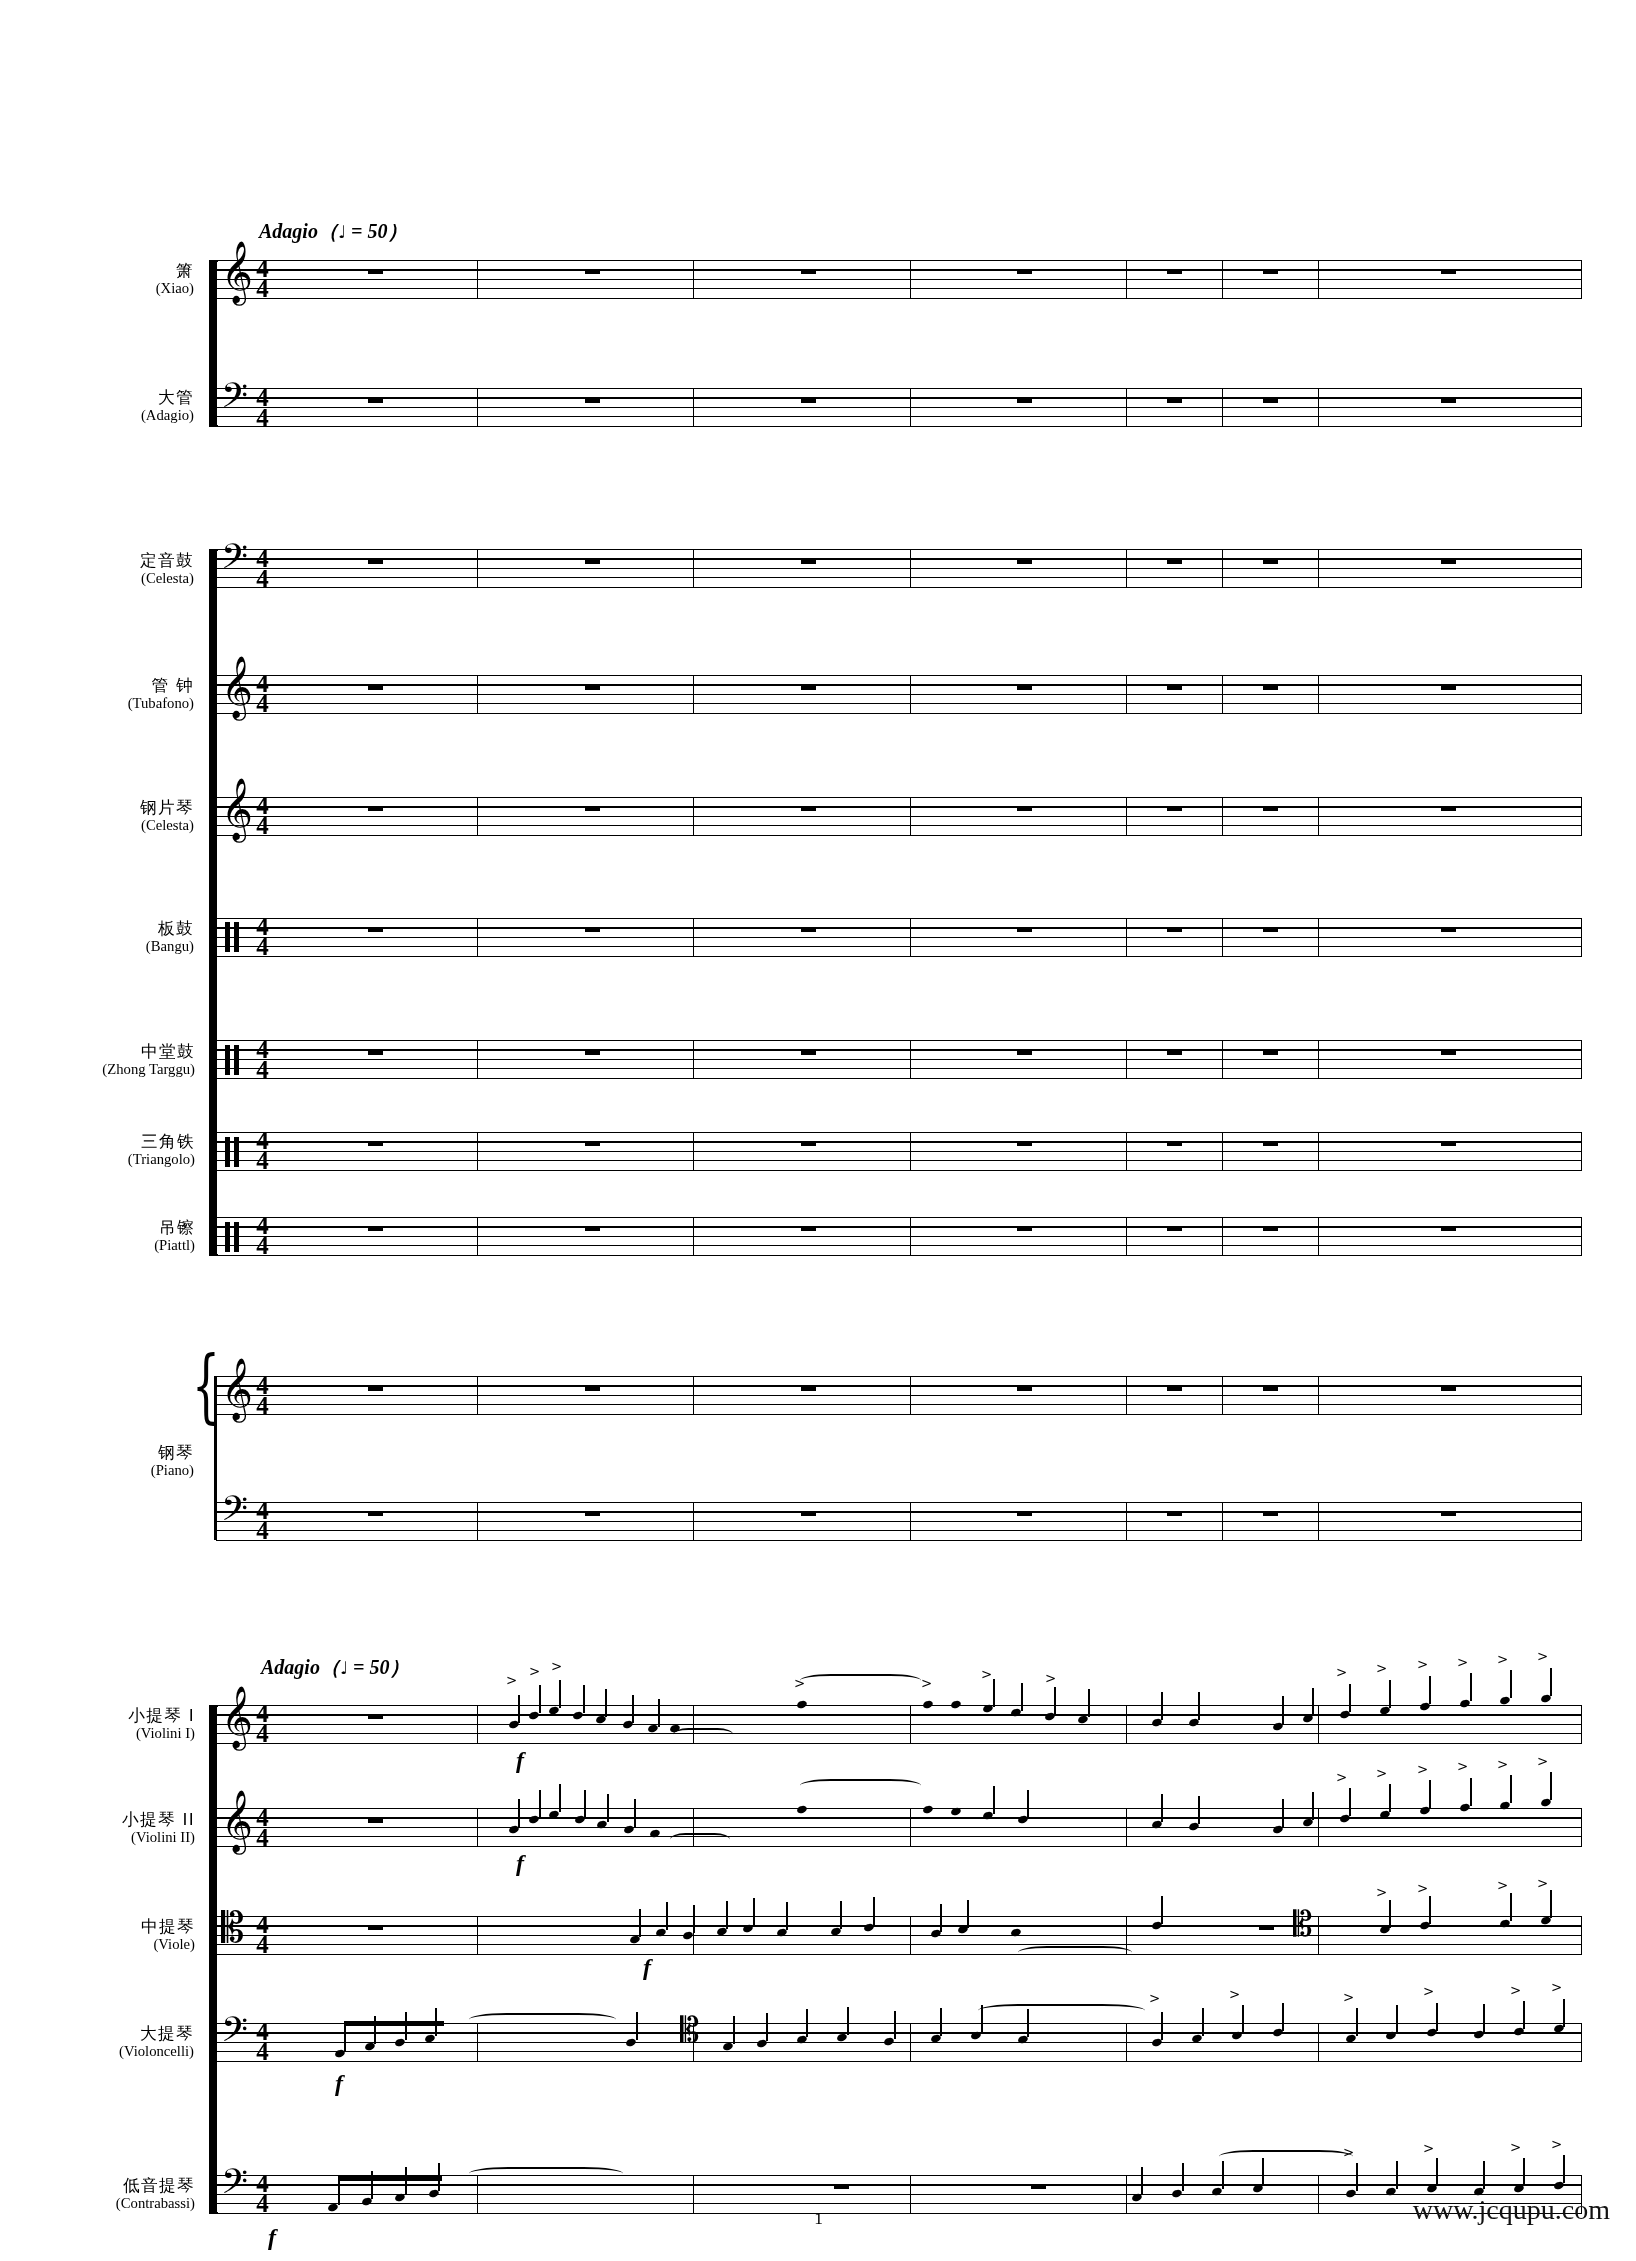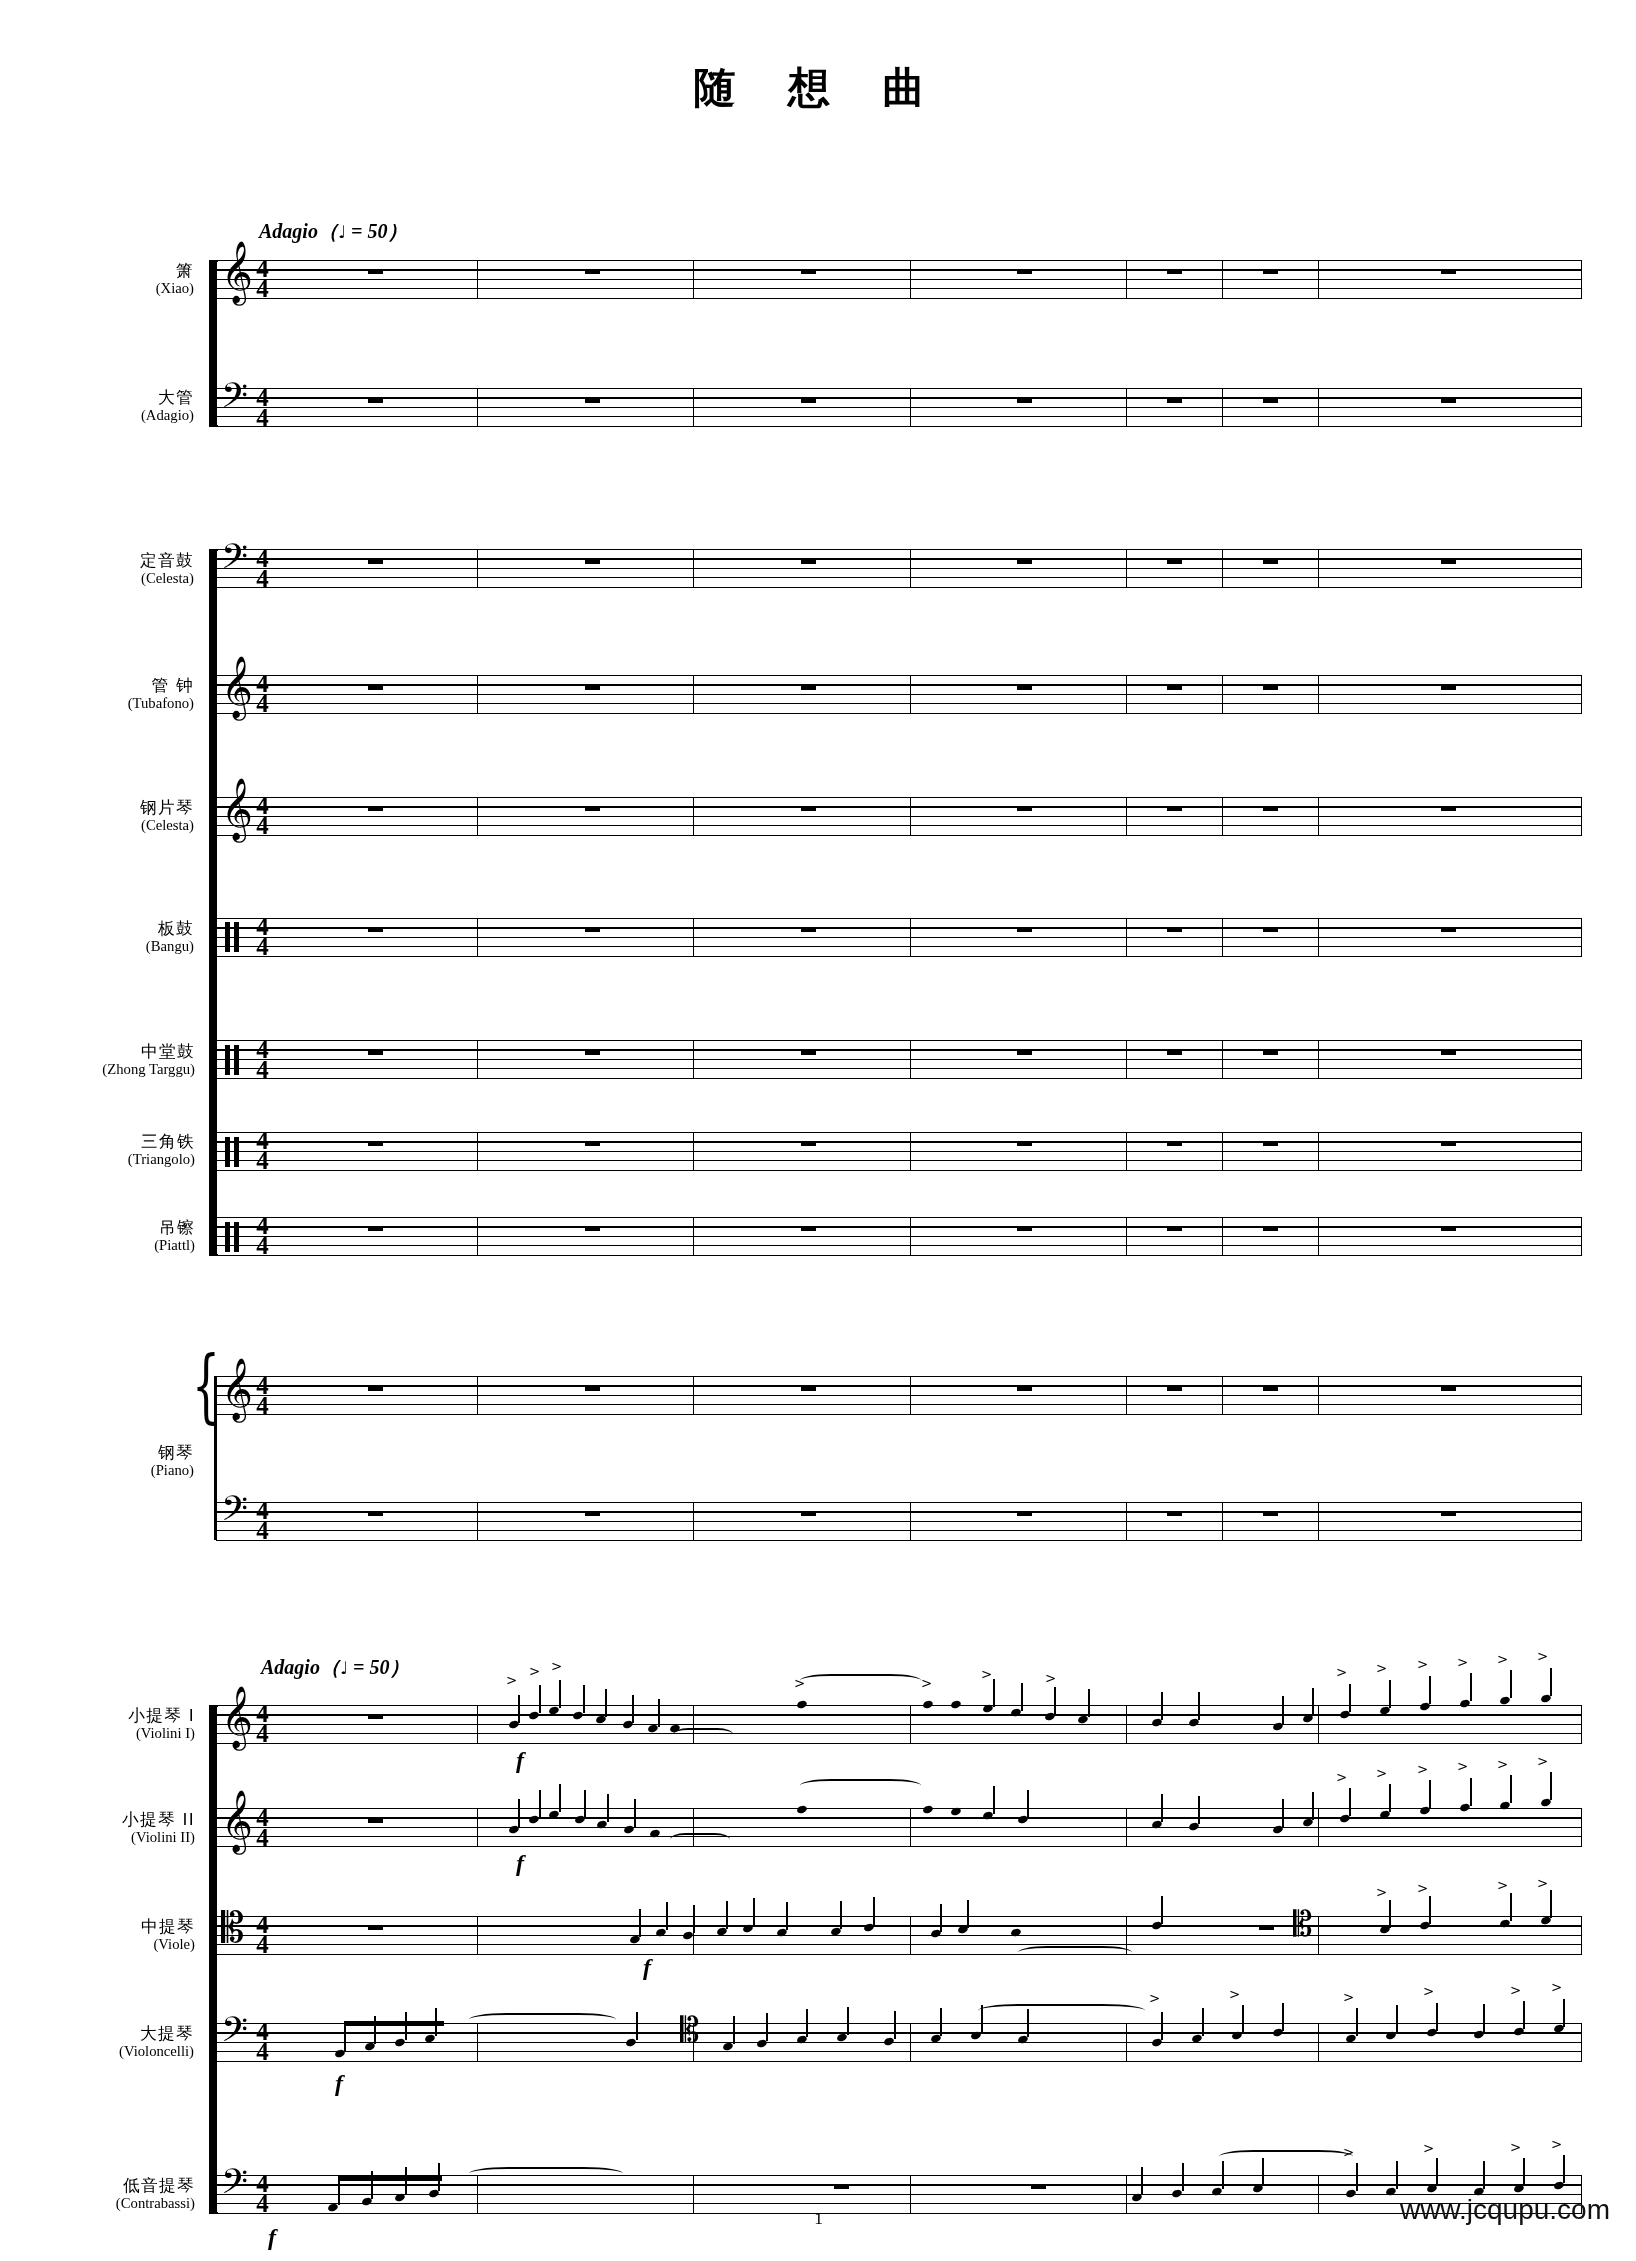--- a/index.html
+++ b/index.html
@@ -59,21 +59,21 @@
     top: 2208px;
     width: 1637px;
     text-align: center;
     font-size: 17.4px;
   }
   .watermark {
     position: absolute;
     right: 27px;
     top: 2194px;
     font-size: 28px;
-    font-family: Liberation Sans, sans-serif;
+    font-family: Liberation Serif, serif;
     color: #111;
   }
   
   .staff {
     position: absolute;
     box-sizing: border-box;
   }
   .staff .line {
     position: absolute;
     left: 0;
@@ -171,21 +171,20 @@
   .beam { position: absolute; height: 4.7px; background:#000; }
   .accent { position:absolute; font-size: 13.4px; font-family:"DejaVu Sans", sans-serif; line-height:1;}
   .dyn { position: absolute; font-family: "Liberation Serif", serif; font-style: italic; font-weight: bold; font-size: 24px;}
   .slur { position: absolute; border-top: 2px solid #000; border-radius: 50%/100%; height: 10.7px;}
 </style>
 </head>
 <body>
 
 <div class="page">
 
-  <div class="title">随 想 曲</div>
 
   <div class="tempo" style="left:251px; top:218px;">
     <span>Adagio</span>（<span class="note">♩</span> <span>= 50</span>）
   </div>
 
   <div class="bracket" style="left:209px; top:260px; height:167px;"></div>
   <div class="sysbar" style="left:214px; top:260px; height:167px;"></div>
 
   <div class="instname" style="left:100px; top:261px; width:94px;">
     <span class="cn">箫</span>

